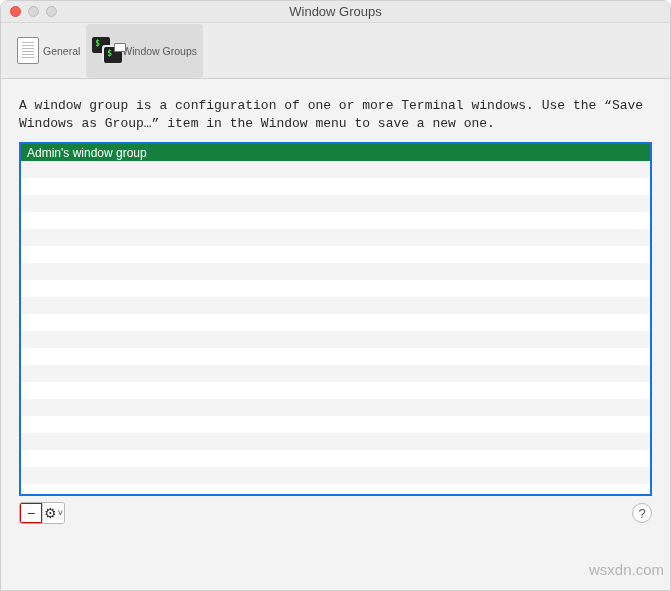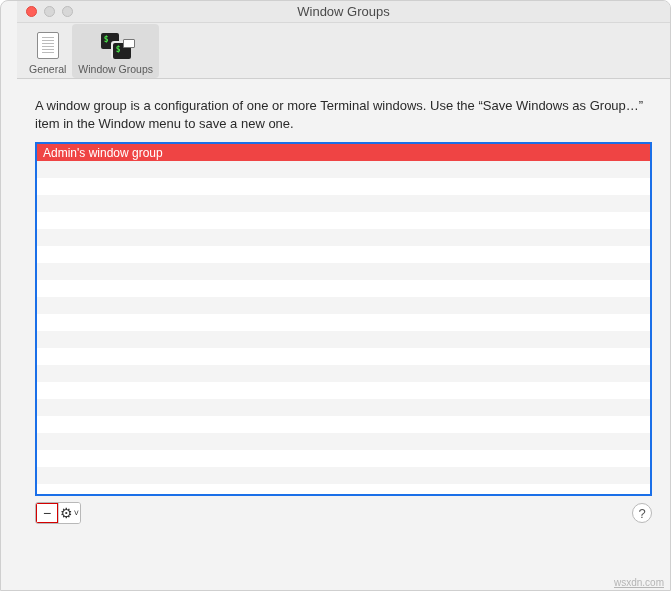--- a/index.html
+++ b/index.html
@@ -1,44 +1,44 @@
 <!DOCTYPE html>
 <html><head>
   <meta charset="utf-8">
   <style>
     * { box-sizing: border-box; margin: 0; padding: 0; font-family: -apple-system, "Helvetica Neue", Arial, sans-serif; }
     body { width: 671px; height: 591px; background: #fff; position: relative; }
-    .window { width: 671px; height: 591px; background: #f3f3f3; border: 1px solid #cfcfcf; border-radius: 8px 8px 0 0; overflow: hidden; position: relative; padding-left: 16px; }
+    .window { width: 671px; height: 591px; background: #f3f3f3; border: 1px solid #cfcfcf; border-radius: 8px 8px 0 0; overflow: hidden; position: relative; }
     .titlebar { height: 22px; background: #e9e9e9; border-bottom: 1px solid #d8d8d8; display: flex; align-items: center; position: relative; }
     .traffic { display: flex; gap: 7px; padding-left: 9px; }
     .traffic span { width: 11px; height: 11px; border-radius: 50%; display: inline-block; }
     .tl-close { background: #ff5f57; border: 0.5px solid #e24b41; }
     .tl-min { background: #d7d7d7; border: 0.5px solid #bcbcbc; }
     .tl-max { background: #d7d7d7; border: 0.5px solid #bcbcbc; }
     .title { position: absolute; left: 0; right: 0; text-align: center; font-size: 13px; color: #4a4a4a; }
     .toolbar { height: 56px; background: #ececec; border-bottom: 1px solid #cfcfcf; display: flex; align-items: center; padding: 0 6px; }
-    .toolbar-item { display: flex; flex-direction: column; align-items: center; justify-content: flex-end; height: 54px; padding: 2px 6px 3px; border-radius: 4px; cursor: default; }
+    .toolbar-item { display: flex; flex-direction: row; align-items: center; justify-content: flex-end; height: 54px; padding: 2px 6px 3px; border-radius: 4px; cursor: default; }
     .toolbar-item.selected { background: #dcdcdc; }
     .toolbar-icon { width: 30px; height: 30px; display: flex; align-items: center; justify-content: center; }
     .toolbar-label { font-size: 10.5px; color: #5a5a5a; margin-top: 2px; white-space: nowrap; }
     .content { padding: 18px 18px 12px 18px; }
-    .desc { font-size: 13px; color: #2a2a2a; line-height: 1.35; margin-bottom: 10px; }
+    .desc { font-size: 13px; color: #2a2a2a; line-height: 1.35; margin-bottom: 10px; font-family: Liberation Mono, monospace; }
     .listbox { border: 2px solid #1a6fe8; height: 354px; background: #fff; overflow: hidden; }
     .row { height: 17px; font-size: 12px; padding: 1px 6px; color: #222; display: flex; align-items: center; }
-    .row.selected { background: #ef4444; color: #fff; }
+    .row.selected { background: #15803d; color: #fff; }
     .row.stripe { background: #f4f4f4; }
     .controls-row { display: flex; align-items: center; margin-top: 6px; }
     .btnbar { display: flex; border: 1px solid #b8b8b8; border-radius: 3px; overflow: hidden; background: #fff; }
     .btnbar button { width: 22px; height: 20px; border: none; background: #fff; display: flex; align-items: center; justify-content: center; font-size: 14px; color: #333; cursor: pointer; }
     .btnbar button + button { border-left: 1px solid #d0d0d0; }
     .btnbar .remove-highlight { outline: 2px solid #d40000; outline-offset: -1px; }
     .gear-dd { display: flex; align-items: center; gap: 1px; }
     .spacer { flex: 1; }
     .help { width: 20px; height: 20px; border-radius: 50%; border: 1px solid #b8b8b8; background: #fff; font-size: 13px; color: #555; display: flex; align-items: center; justify-content: center; cursor: pointer; }
-    .watermark { position: absolute; right: 6px; bottom: 2px; font-size: 10px; color: #b5b5b5; text-decoration: underline; }
+    .watermark { position: absolute; right: 6px; bottom: 12px; font-size: 15px; color: #b5b5b5; }
     
     .icon-general { width: 22px; height: 27px; border: 1.2px solid #8c8c8c; border-radius: 2px; position: relative; background: #fff; }
     .icon-general::before { content:""; position:absolute; top:4px; left:4px; right:4px; bottom:4px; background: repeating-linear-gradient(#bbb 0 1px, transparent 1px 3px); }
     .icon-profiles { width: 26px; height: 24px; background:#222; border-radius:2px; position:relative; }
     .icon-profiles::before { content:"$_"; color:#4ae24a; font-family: monospace; font-weight:bold; font-size:10px; position:absolute; top:5px; left:3px; }
     .icon-wg { width:30px; height:26px; position:relative; }
     .icon-wg .a,.icon-wg .b { position:absolute; width:18px; height:16px; background:#222; border-radius:2px; }
     .icon-wg .a { top:0; left:0; }
     .icon-wg .b { bottom:0; right:0; box-shadow: -1px -1px 0 1px #ececec; }
     .icon-wg .a::before,.icon-wg .b::before { content:"$"; color:#4ae24a; font-family:monospace; font-weight:bold; font-size:8px; position:absolute; top:2px; left:3px; }

